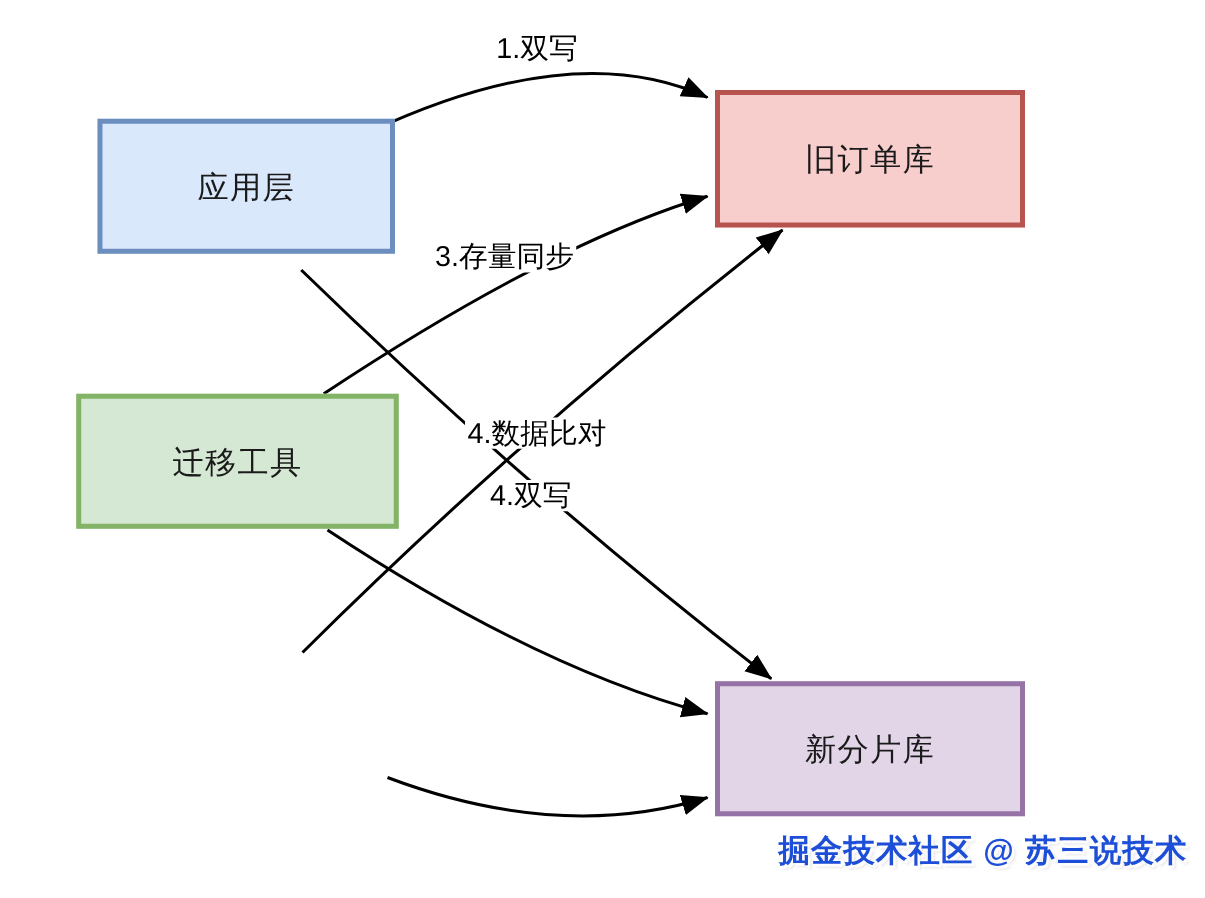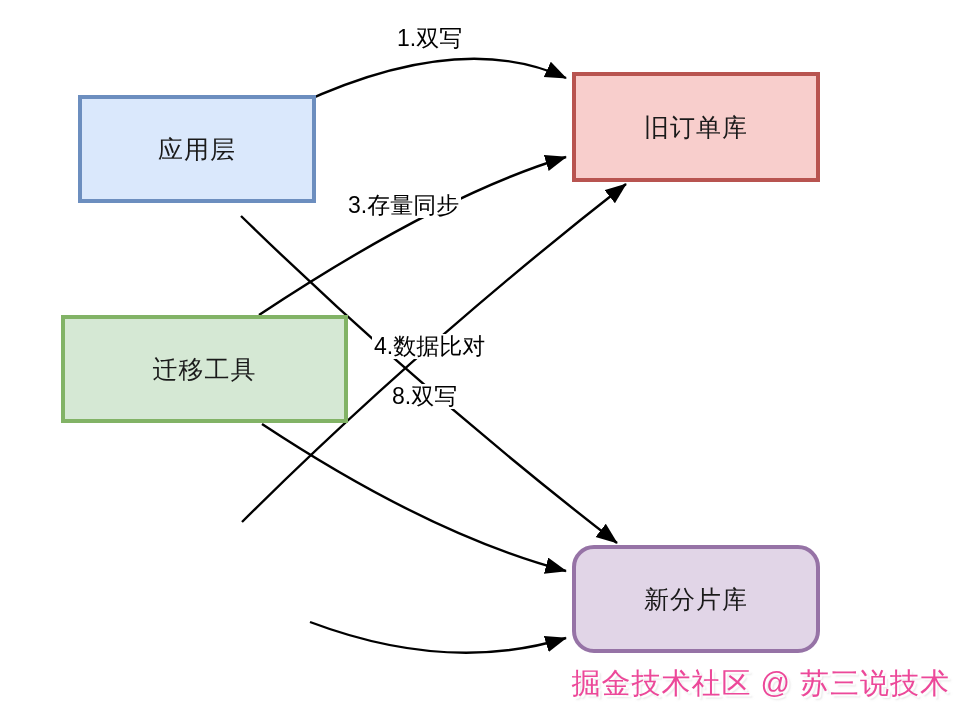--- a/index.html
+++ b/index.html
@@ -22,44 +22,44 @@
     border: 4px solid #a21caf;
     background: #eee;
     display: flex;
     align-items: center;
     justify-content: center;
     font-size: 25px;
     color: #1a1a1a;
     letter-spacing: 1px;
   }
   .node-app       { left: 78px;  top: 95px; width: 238px; height: 108px; }
-  .node-migration { left: 61px;  top: 315px; width: 287px; height: 108px; }
+  .node-migration { left: 61px;  top: 315px; width: 258px; height: 108px; }
   .node-validate  { left: 60px;  top: 522px; width: 250px; height: 110px; }
   .node-olddb     { left: 572px; top: 72px;  width: 248px; height: 110px; }
-  .node-newdb     { left: 572px; top: 545px; width: 248px; height: 108px; border-radius: 22px; }
+  .node-newdb     { left: 572px; top: 545px; width: 248px; height: 108px; }
   .edge-label {
     position: absolute;
     font-size: 23px;
     color: #000000;
     background: #ffffff;
     padding: 0 2px;
     white-space: nowrap;
     line-height: 1.1;
   }
   .el-1 { left: 395px; top: 26px;  }
   .el-3 { left: 346px; top: 193px; }
   .el-4 { left: 372px; top: 334px; }
   .el-2 { left: 390px; top: 384px; }
   .watermark {
     position: absolute;
     right: 14px;
     top: 664px;
-    font-size: 29px;
-    font-weight: normal;
-    color: #ec4899;
+    font-size: 25px;
+    font-weight: bold;
+    color: #1d4ed8;
     text-shadow: 2px 2px 1px rgba(255,255,255,0.95), 3px 3px 2px rgba(210,210,210,0.6);
     white-space: nowrap;
     letter-spacing: 1px;
   }
 </style>
 </head>
 <body>
 
 <div class="canvas">
 
@@ -99,17 +99,17 @@
   <div class="node node-newdb" style="background: rgb(225, 213, 231); border-color: rgb(150, 115, 166);">
     <span>新分片库</span>
   </div>
 
   <div class="edge-label el-1">1.双写</div>
 
   <div class="edge-label el-3">3.存量同步</div>
 
   <div class="edge-label el-4">4.数据比对</div>
 
-  <div class="edge-label el-2">8.双写</div>
+  <div class="edge-label el-2">4.双写</div>
 
   <div class="watermark">掘金技术社区 @ 苏三说技术</div>
 
 </div>
 
 </body></html>

